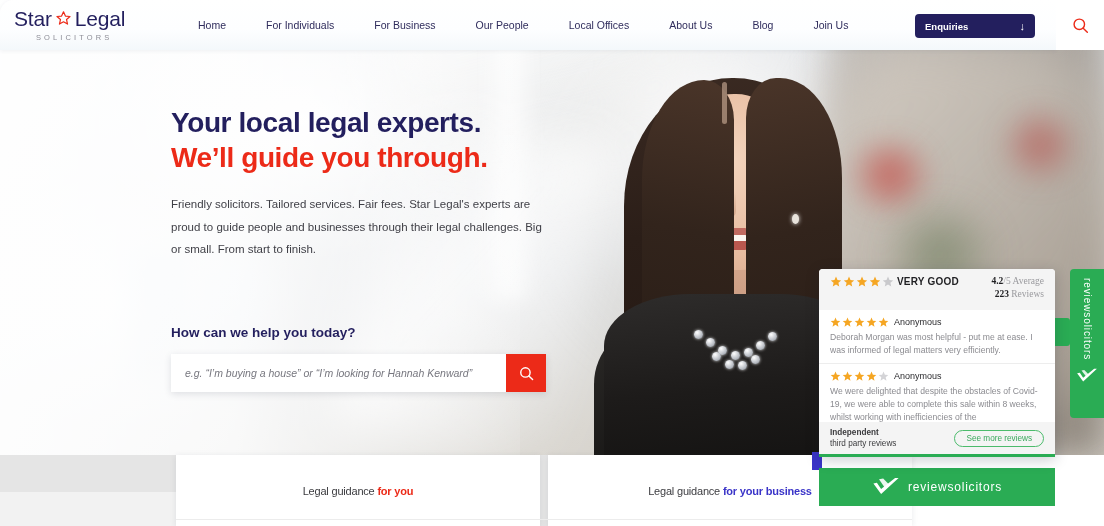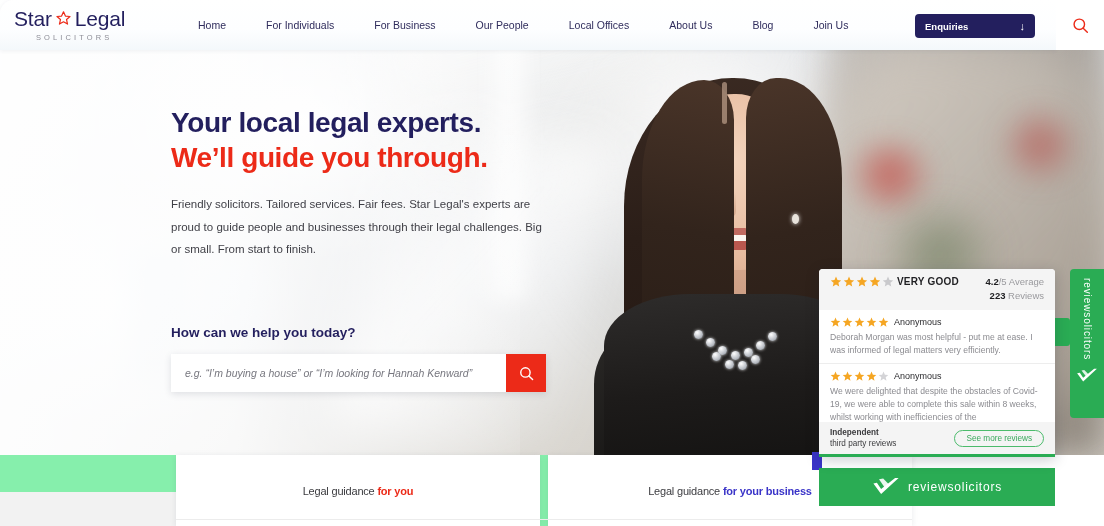--- a/index.html
+++ b/index.html
@@ -6,21 +6,21 @@
   html, body {
     width: 1104px; height: 526px;
     overflow: hidden;
     font-family: "Liberation Sans", sans-serif;
     background: #ffffff;
   }
   .viewport {
     position: relative;
     width: 1104px; height: 526px;
     overflow: hidden;
-    background: #86efac;
+    background: #e5e5e5;
   }
 
   
   .hero-bg {
     position: absolute; left: 0; top: 0; width: 1104px; height: 455px;
     overflow: hidden;
     background:
       radial-gradient(ellipse 300px 200px at 300px 120px, rgba(255,255,255,0.95), rgba(255,255,255,0) 70%),
       radial-gradient(ellipse 260px 180px at 120px 300px, rgba(248,250,252,0.9), rgba(255,255,255,0) 70%),
       linear-gradient(160deg,#f7f8fa 0%,#eceef1 30%,#e2e4e6 55%,#d9d6d0 75%,#cfcac2 100%);
@@ -299,21 +299,21 @@
   }
   .rw-head {
     height: 41px; background: #f4f4f4;
     padding: 7px 11px 0 11px;
     display: flex; justify-content: space-between; align-items: flex-start;
   }
   .rw-stars { display: flex; gap: 1px; }
   .rw-head-left { display: flex; flex-direction: row; gap: 3px; }
   .rw-verdict { font-size: 10px; font-weight: bold; color: #1f1f22; letter-spacing: .2px; }
   .rw-head-right { text-align: right; display: flex; flex-direction: column; gap: 3px; }
-  .rw-avg, .rw-count { font-size: 9.5px; color: #9a9a9e; }
+  .rw-avg, .rw-count { font-size: 9.5px; color: #9a9a9e; font-family: Liberation Serif, serif; }
   .rw-avg b, .rw-count b { color: #1f1f22; }
   .rw-list { background: #ffffff; }
   .rw-item { padding: 7px 11px 6px 11px; border-bottom: 1px solid #ededed; }
   .rw-item-head { display: flex; align-items: flex-start; gap: 5px; margin-bottom: 3px; }
   .rw-author { font-size: 9px; color: #2b2b2e; }
   .rw-body { font-size: 8.6px; color: #8b8b90; line-height: 1.52; }
   .rw-foot {
     position: absolute; left: 0; bottom: 3px; width: 236px; height: 32px;
     background: #f4f4f4;
     display: flex; align-items: center; justify-content: space-between;

